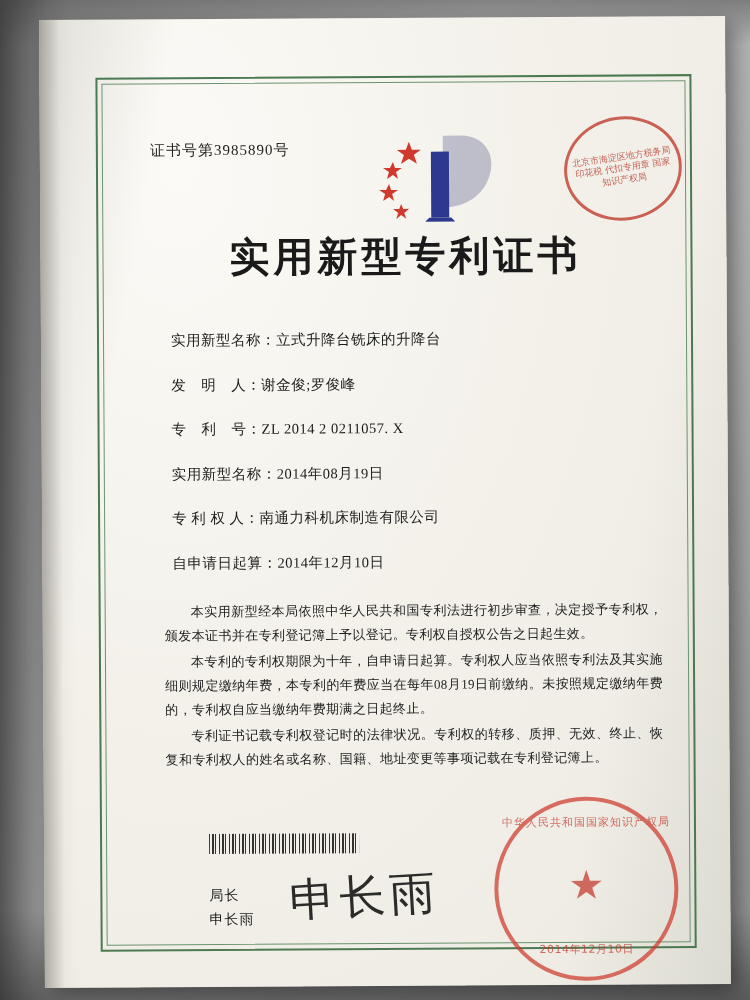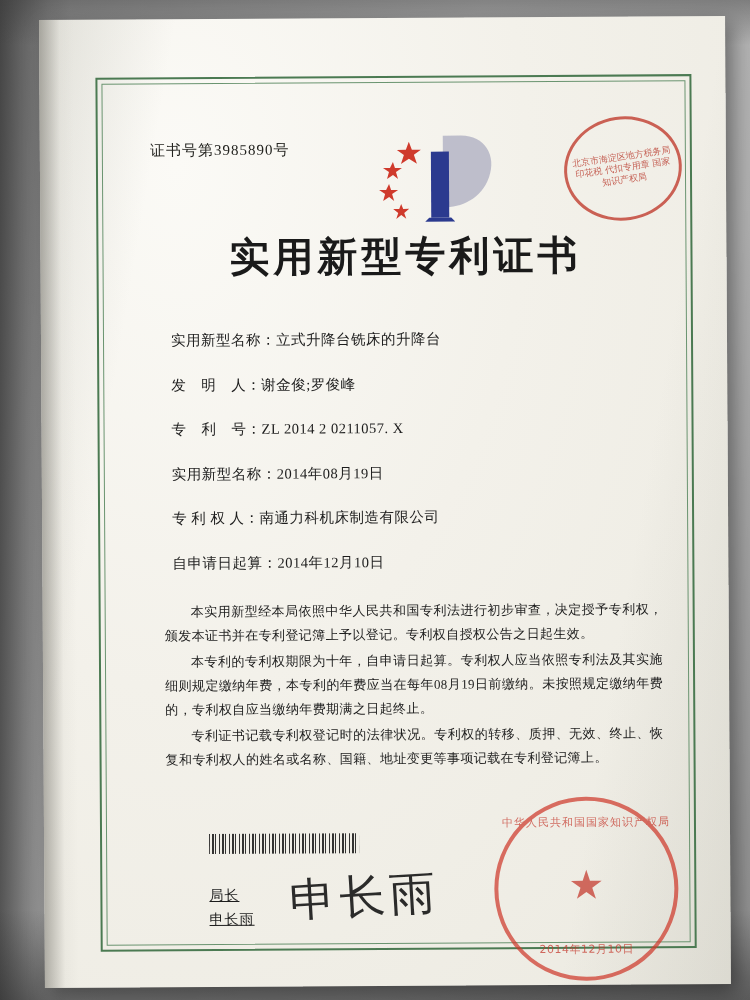--- a/index.html
+++ b/index.html
@@ -173,21 +173,20 @@
     opacity: 0.85;
   }
 
   .director-block {
     position: absolute;
     left: 95px;
     top: 785px;
     font-size: 14px;
     line-height: 1.7;
     letter-spacing: 1px;
-    text-decoration: underline;
   }
   .signature {
     position: absolute;
     left: 175px;
     top: 768px;
     font-size: 46px;
     color: #1b1b1b;
     font-family: "DejaVu Serif", serif;
     transform: rotate(-3deg);
     letter-spacing: 4px;

